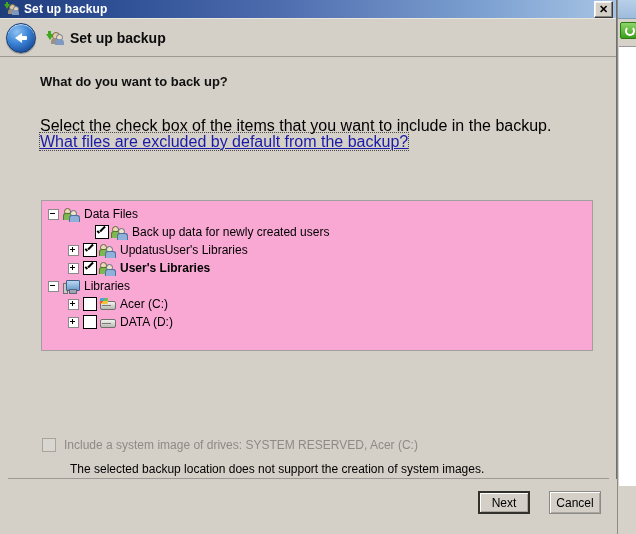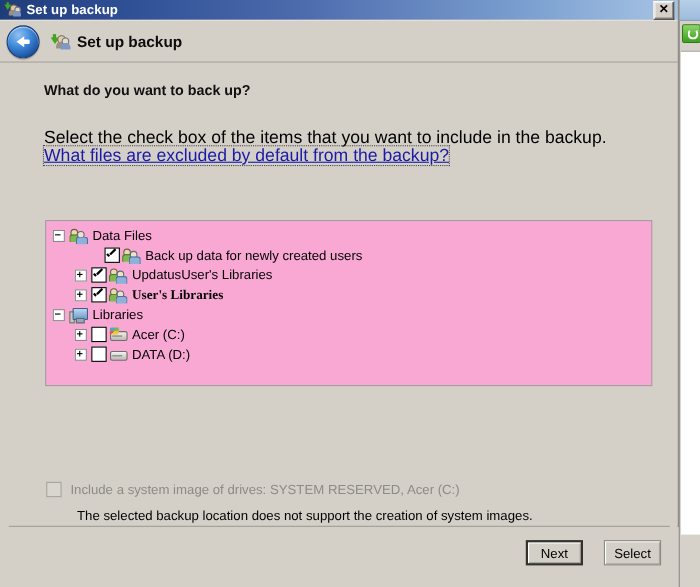--- a/index.html
+++ b/index.html
@@ -437,21 +437,21 @@
     position: absolute; left: 1px; top: 1px;
     width: 8px; height: 3px;
     background: linear-gradient(135deg, #4aa3e0 0 50%, #69c14a 50% 100%);
     border-radius: 1px;
     transform: skewX(-8deg);
   }
   .tree-label {
     font-size: 12px;
     color: #000000;
   }
-  .tree-label.bold { font-weight: bold; font-family: Liberation Serif, serif; }
+  .tree-label.bold { font-weight: bold; }
 
   
   #sysimage-row {
     position: absolute;
     left: 42px;
     top: 381px;
     display: flex;
   }
   #sysimage-chk {
     width: 12px; height: 12px;
@@ -648,16 +648,16 @@
       <div id="sysimage-chk"></div>
       <div id="sysimage-label">Include a system image of drives: SYSTEM RESERVED, Acer (C:)</div>
     </div>
 
     <div id="sysimage-note">The selected backup location does not support the creation of system images.</div>
   </div>
 
   <div id="footer-sep"></div>
   <div id="footer">
     <div class="btn" id="btn-next">Next</div>
-    <div class="btn" id="btn-cancel">Select</div>
+    <div class="btn" id="btn-cancel">Cancel</div>
   </div>
 
 </div>
 
 </body></html>

